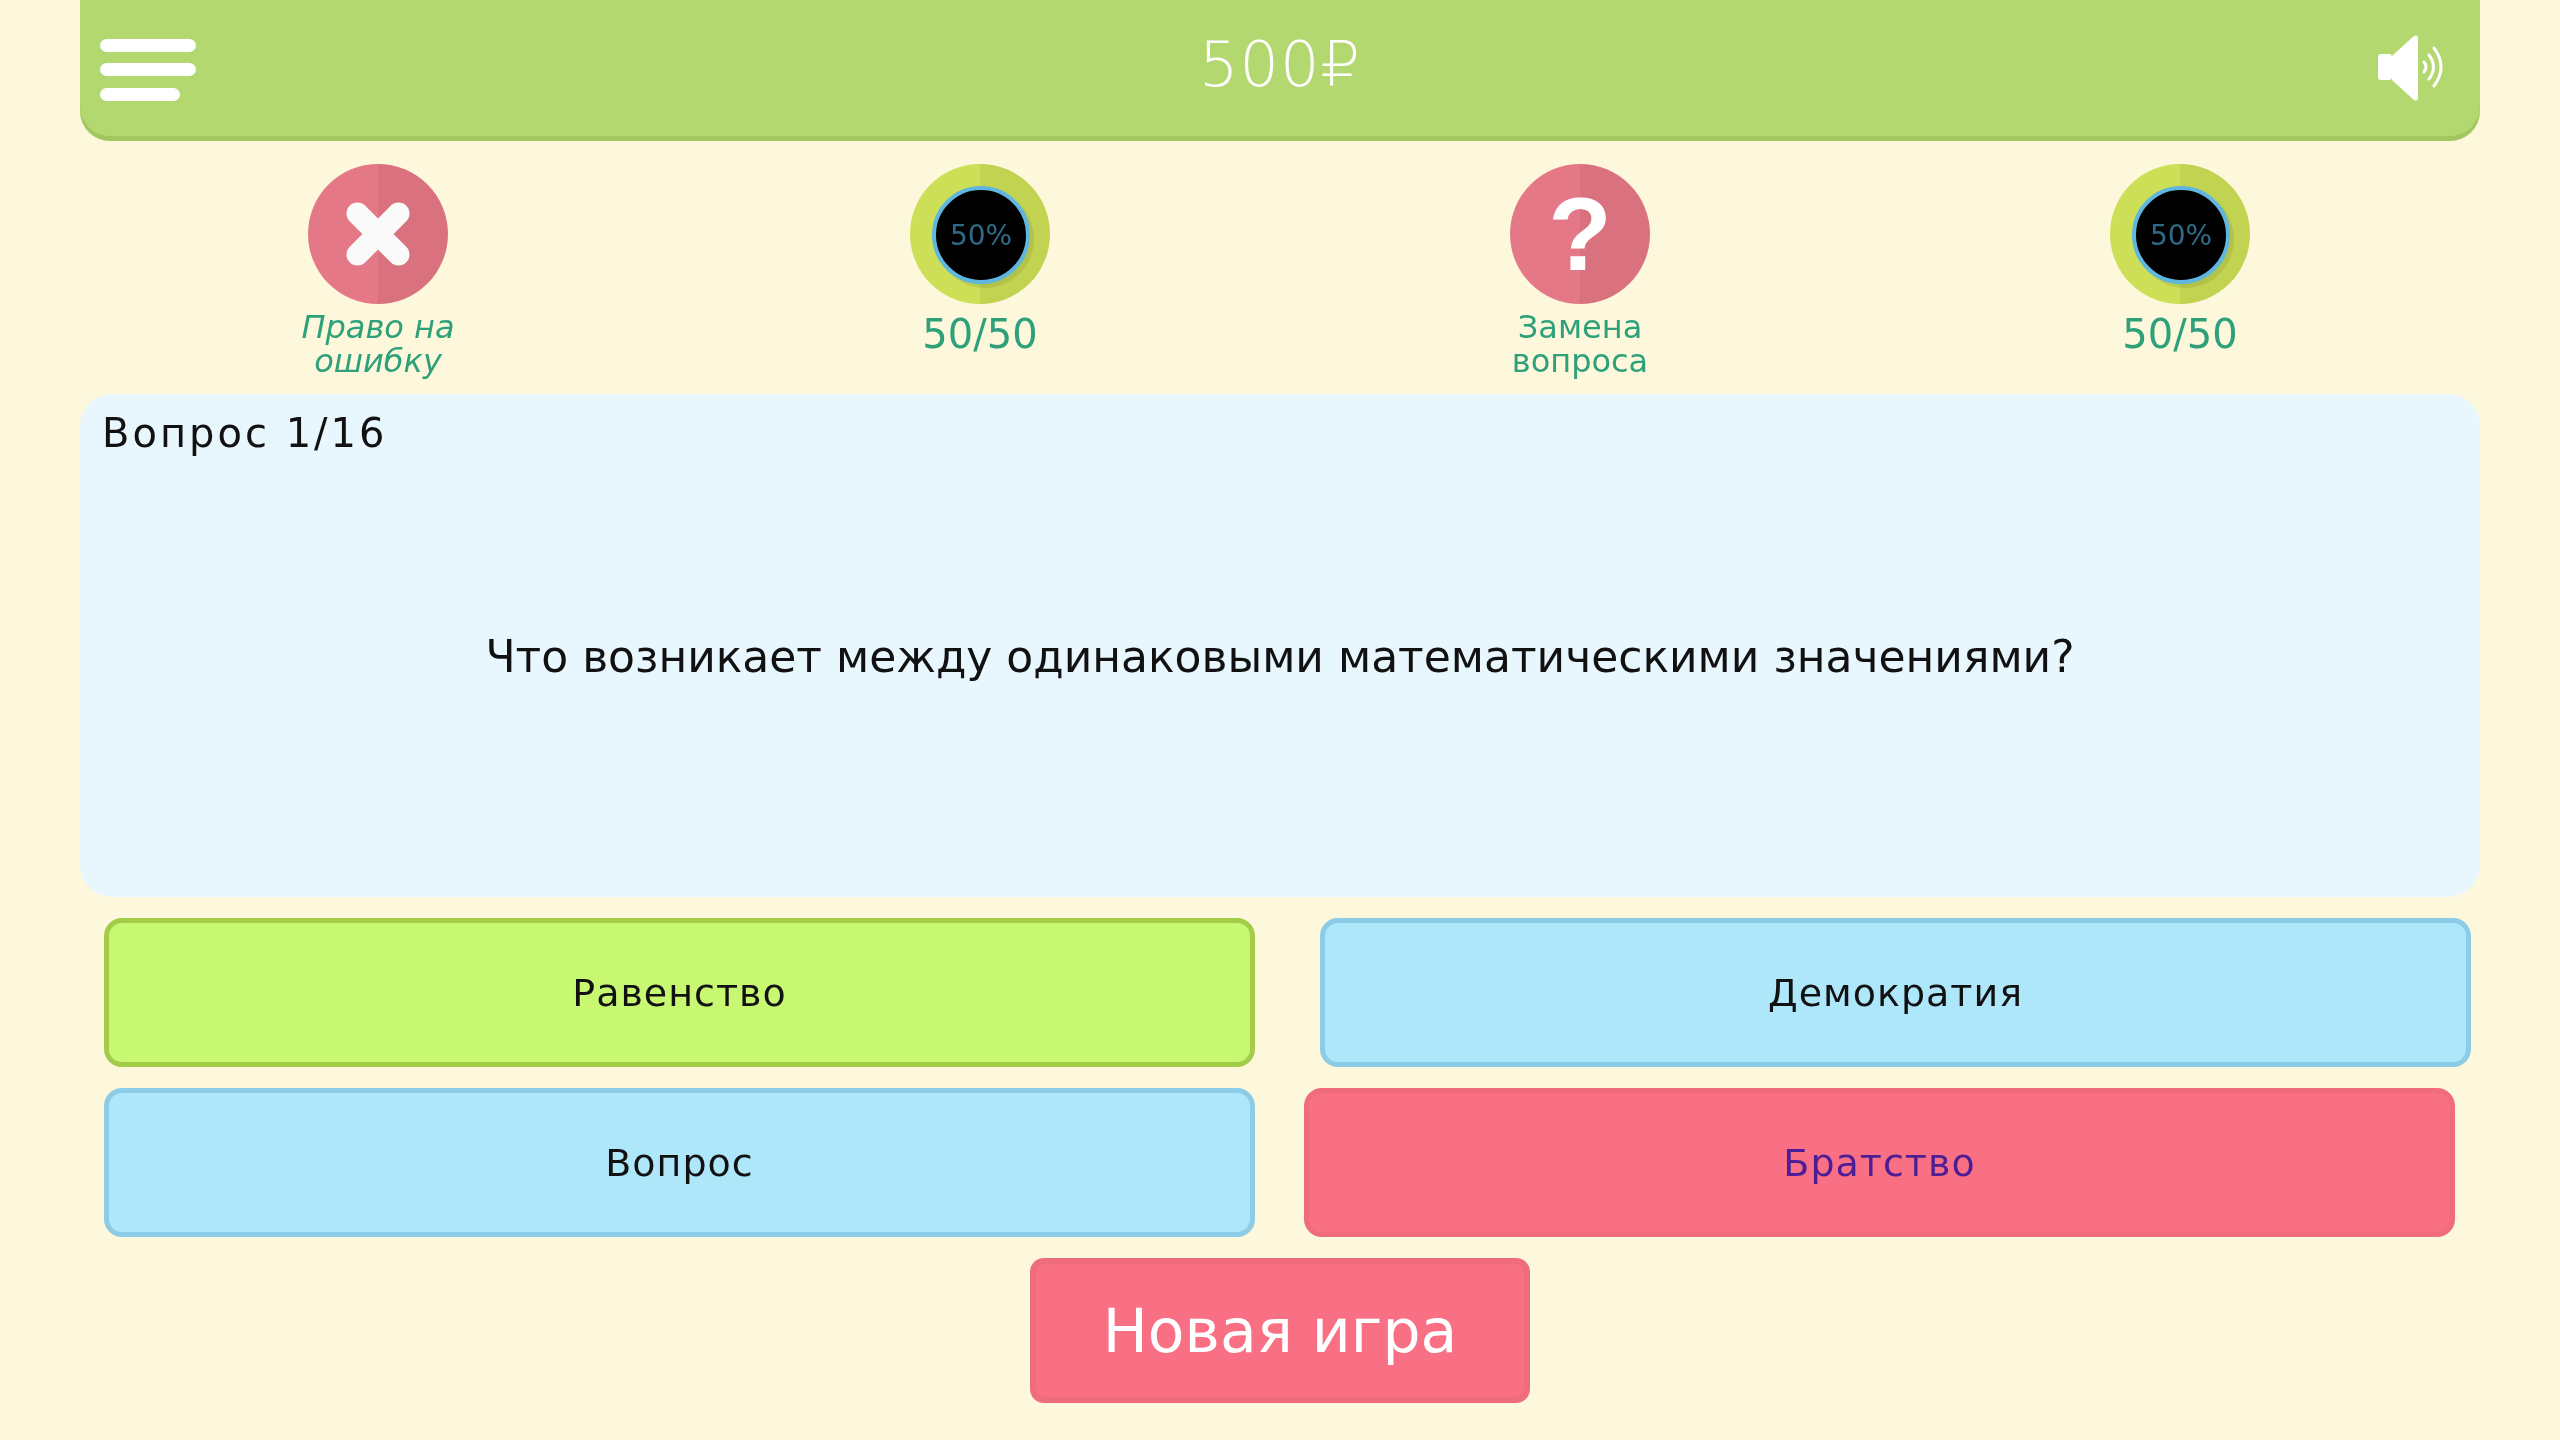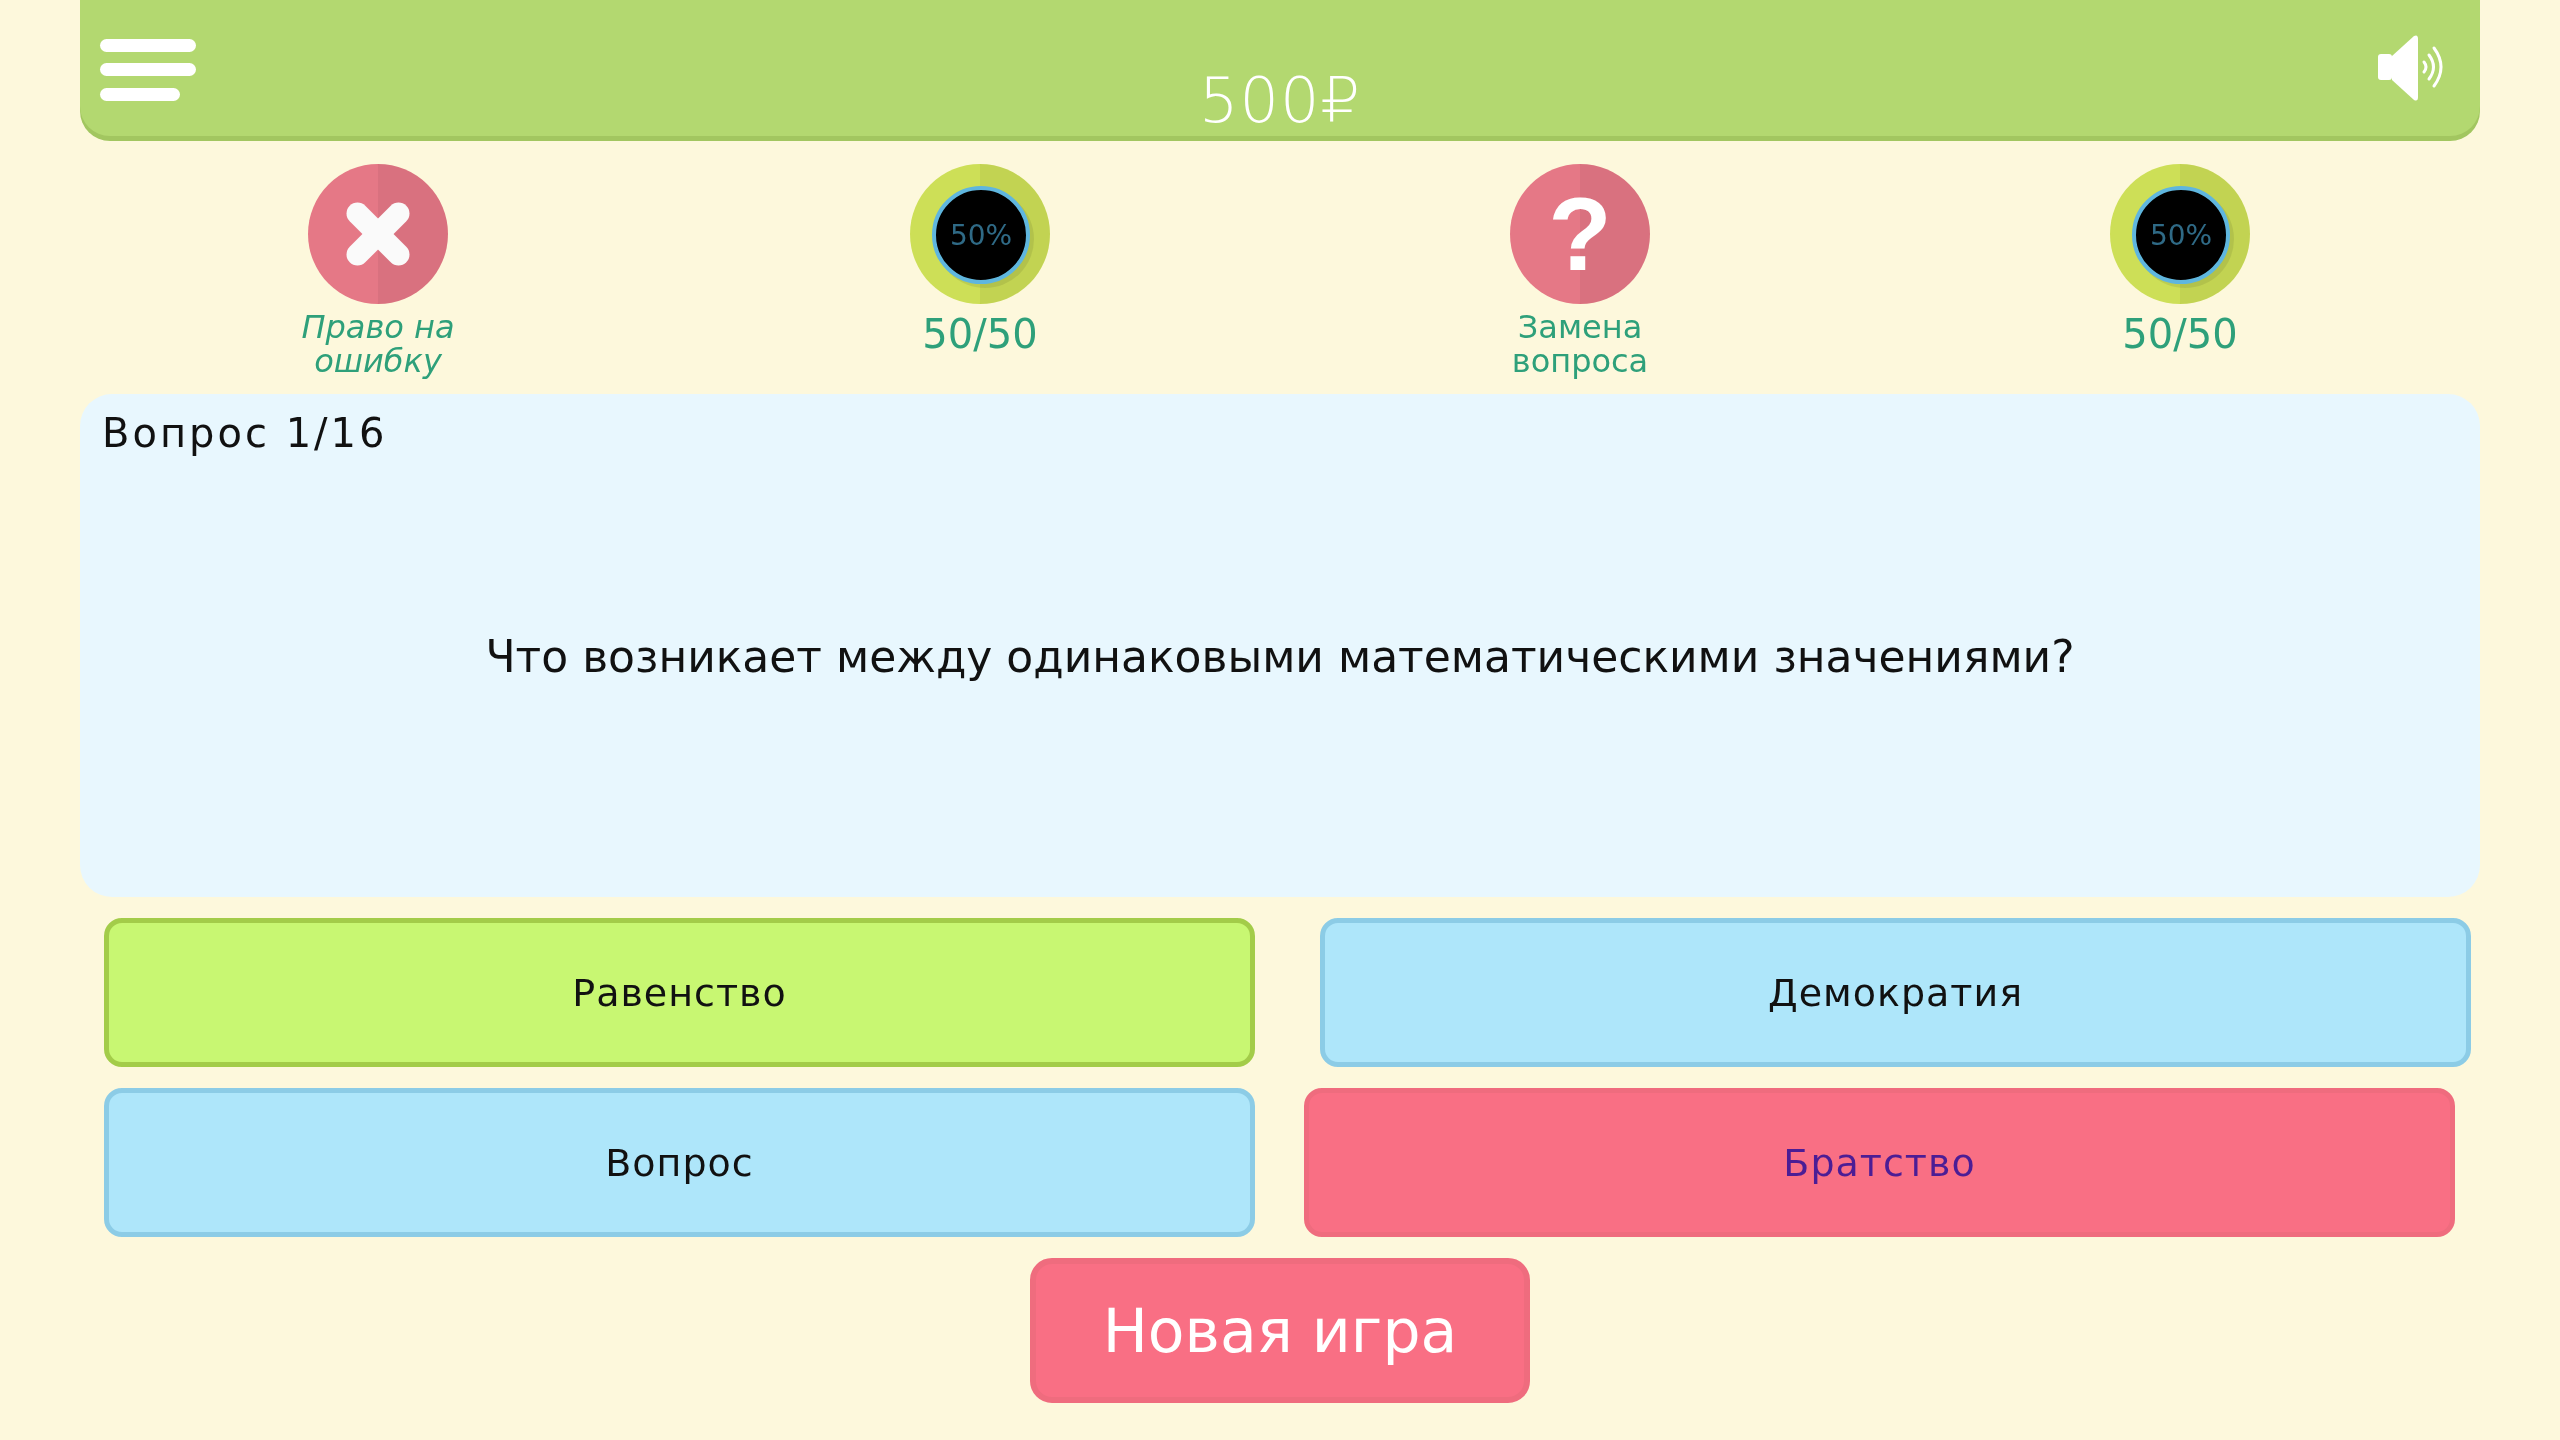--- a/index.html
+++ b/index.html
@@ -14,21 +14,21 @@
     background:#b3d870; border-radius:0 0 30px 30px;
     box-shadow:0 5px 0 #a2c660;
   }
   .hamburger { position:absolute; left:20px; top:39px; width:96px; height:62px; cursor:pointer; }
   .hamburger span { position:absolute; left:0; height:13px; background:#fff; border-radius:7px; }
   .hamburger span:nth-child(1){ top:0; width:96px; }
   .hamburger span:nth-child(2){ top:24px; width:96px; }
   .hamburger span:nth-child(3){ top:49px; width:80px; }
   .balance {
     position:absolute; left:0; right:0; top:28px; text-align:center;
-    color:#fff; font-size:62px; font-weight:300; letter-spacing:1px;margin-top:36px;
+    color:#fff; font-size:62px; font-weight:300; letter-spacing:1px;
   }
   .sound { position:absolute; right:30px; top:34px; width:72px; height:70px; cursor:pointer; }
 
   .lifeline { position:absolute; top:164px; width:260px; text-align:center; cursor:pointer; }
   .lifeline .circle { width:140px; height:140px; margin:0 auto; border-radius:50%; position:relative; overflow:hidden; }
   .lifeline .circle.red { background:#e57886; }
   .lifeline .circle.red::after { content:""; position:absolute; left:50%; top:0; width:50%; height:100%; background:rgba(0,0,0,0.05); }
   .lifeline .circle.green { background:#cddf57; }
   .lifeline .circle.green::after { content:""; position:absolute; left:50%; top:0; width:50%; height:100%; background:rgba(0,0,0,0.05); }
   .inner50 {
@@ -52,21 +52,21 @@
     position:absolute; width:1151px; height:149px; box-sizing:border-box;
     border-radius:18px; border:5px solid; display:flex; align-items:center; justify-content:center;
     font-size:38px; color:#111; cursor:pointer; letter-spacing:1px;
   }
   .answer.green { background:#c8f772; border-color:#a3cc49; }
   .answer.blue { background:#aee6fa; border-color:#8ccce6; }
   .answer.red { background:#f96f84; border-color:#ef6c7e; color:#4c1d95; }
 
   .new-game {
     position:absolute; left:1030px; top:1258px; width:500px; height:145px; box-sizing:border-box;
-    background:#f96f84; border:6px solid #ef6c7e; border-radius:22px;
+    background:#f96f84; border:6px solid #ef6c7e; border-radius:14px;
     color:#fff; font-size:60px; display:flex; align-items:center; justify-content:center; cursor:pointer;
   }
 </style>
 </head>
 <body>
 
 <div class="header">
   <div class="hamburger">
     <span></span>
     <span></span>

